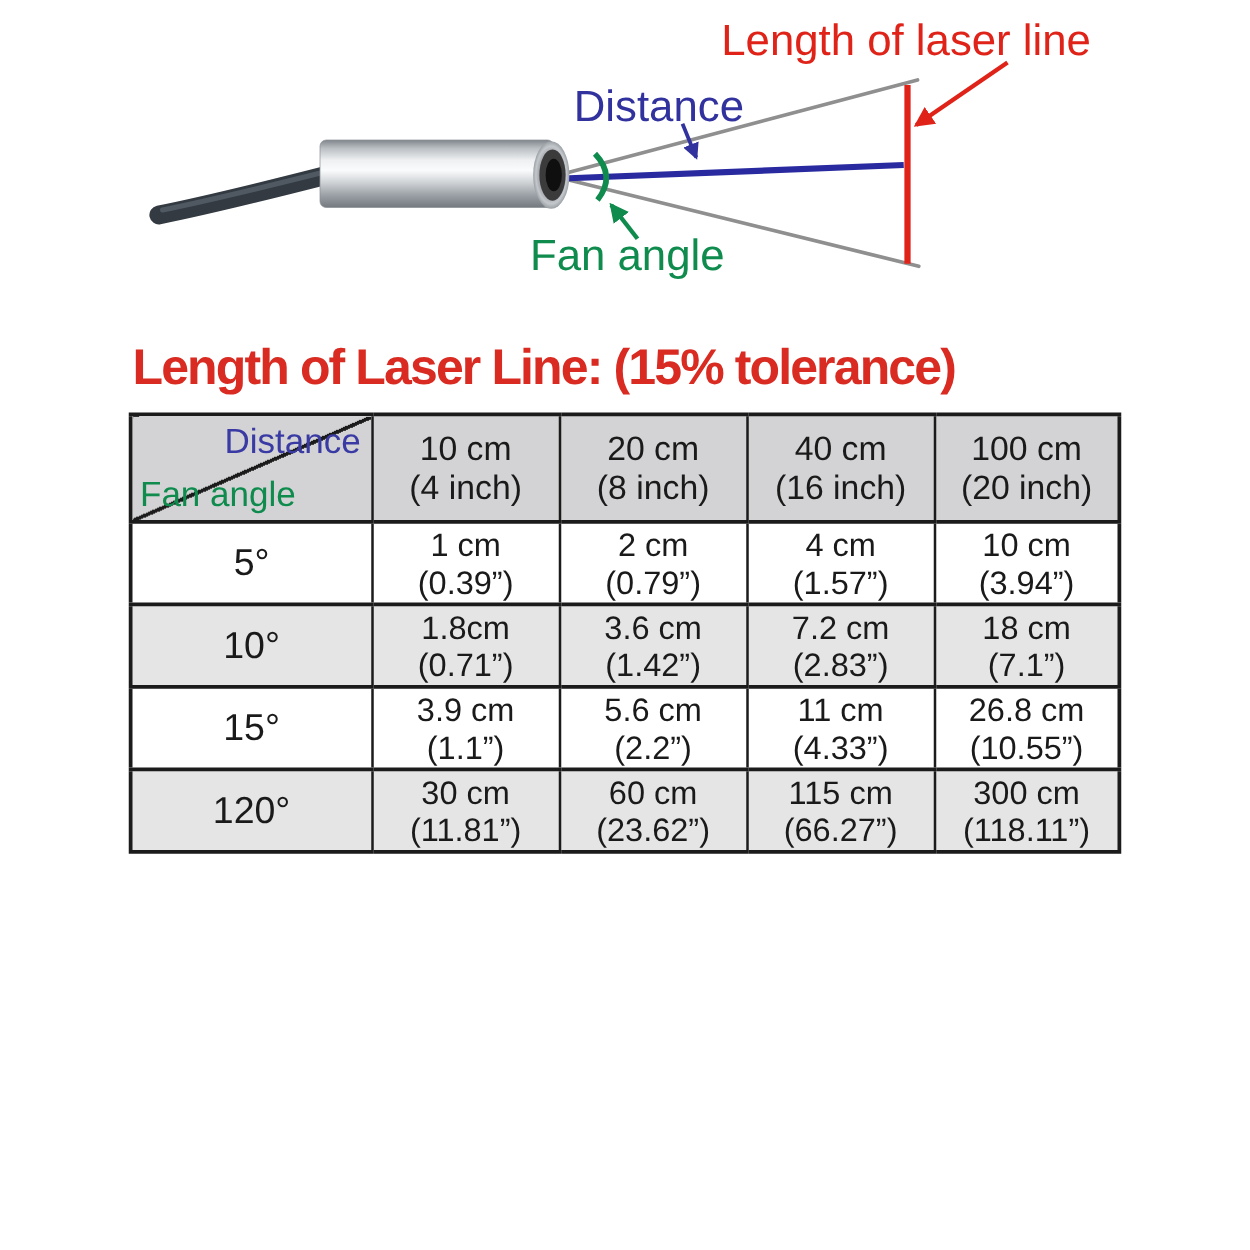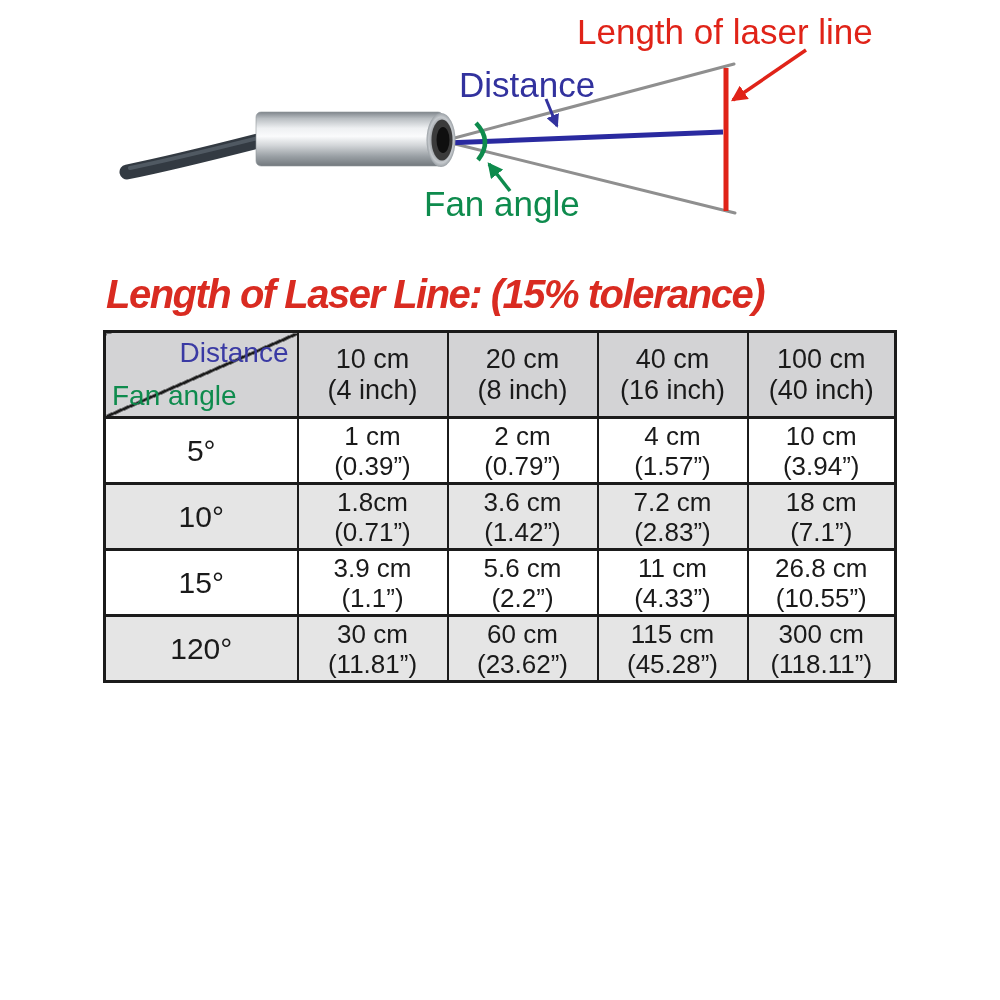--- a/index.html
+++ b/index.html
@@ -5,21 +5,21 @@
   html, body { margin: 0; padding: 0; background: #ffffff; }
   #page {
     position: relative; width: 913px; height: 1000px;
     background: #ffffff; overflow: hidden;
     font-family: "Liberation Sans", sans-serif;
   }
   #diagram-svg { position: absolute; left: 0; top: 0; }
   #main-title {
     position: absolute; left: 106px; top: 272px;
     font-size: 40px; font-weight: bold; letter-spacing: -1.5px;
-    color: #d92b21; white-space: nowrap; font-style: italic;
+    color: #d92b21; white-space: nowrap;
   }
   #spec-table {
     position: absolute; left: 103px; top: 330px;
     border-collapse: collapse; table-layout: fixed;
     border: 3px solid #1b1b1b;
     color: #1a1a1a;
   }
   #spec-table th, #spec-table td {
     border: 2px solid #1b1b1b;
     border-top-width: 3px; border-bottom-width: 3px;
@@ -134,21 +134,21 @@
       <th>
         <div class="hdr-cm">20 cm</div>
         <div class="hdr-inch">(8 inch)</div>
       </th>
       <th>
         <div class="hdr-cm">40 cm</div>
         <div class="hdr-inch">(16 inch)</div>
       </th>
       <th>
         <div class="hdr-cm">100 cm</div>
-        <div class="hdr-inch">(40 inch)</div>
+        <div class="hdr-inch">(20 inch)</div>
       </th>
     </tr>
 
     <tr class="data-row">
       <th class="angle-cell">5°</th>
       <td>
         <div class="cm-line">1 cm</div>
         <div class="inch-line">(0.39”)</div>
       </td>
       <td>
@@ -214,21 +214,21 @@
       <td>
         <div class="cm-line">30 cm</div>
         <div class="inch-line">(11.81”)</div>
       </td>
       <td>
         <div class="cm-line">60 cm</div>
         <div class="inch-line">(23.62”)</div>
       </td>
       <td>
         <div class="cm-line">115 cm</div>
-        <div class="inch-line">(45.28”)</div>
+        <div class="inch-line">(66.27”)</div>
       </td>
       <td>
         <div class="cm-line">300 cm</div>
         <div class="inch-line">(118.11”)</div>
       </td>
     </tr>
   </tbody>
     </table>
 
 </div>

